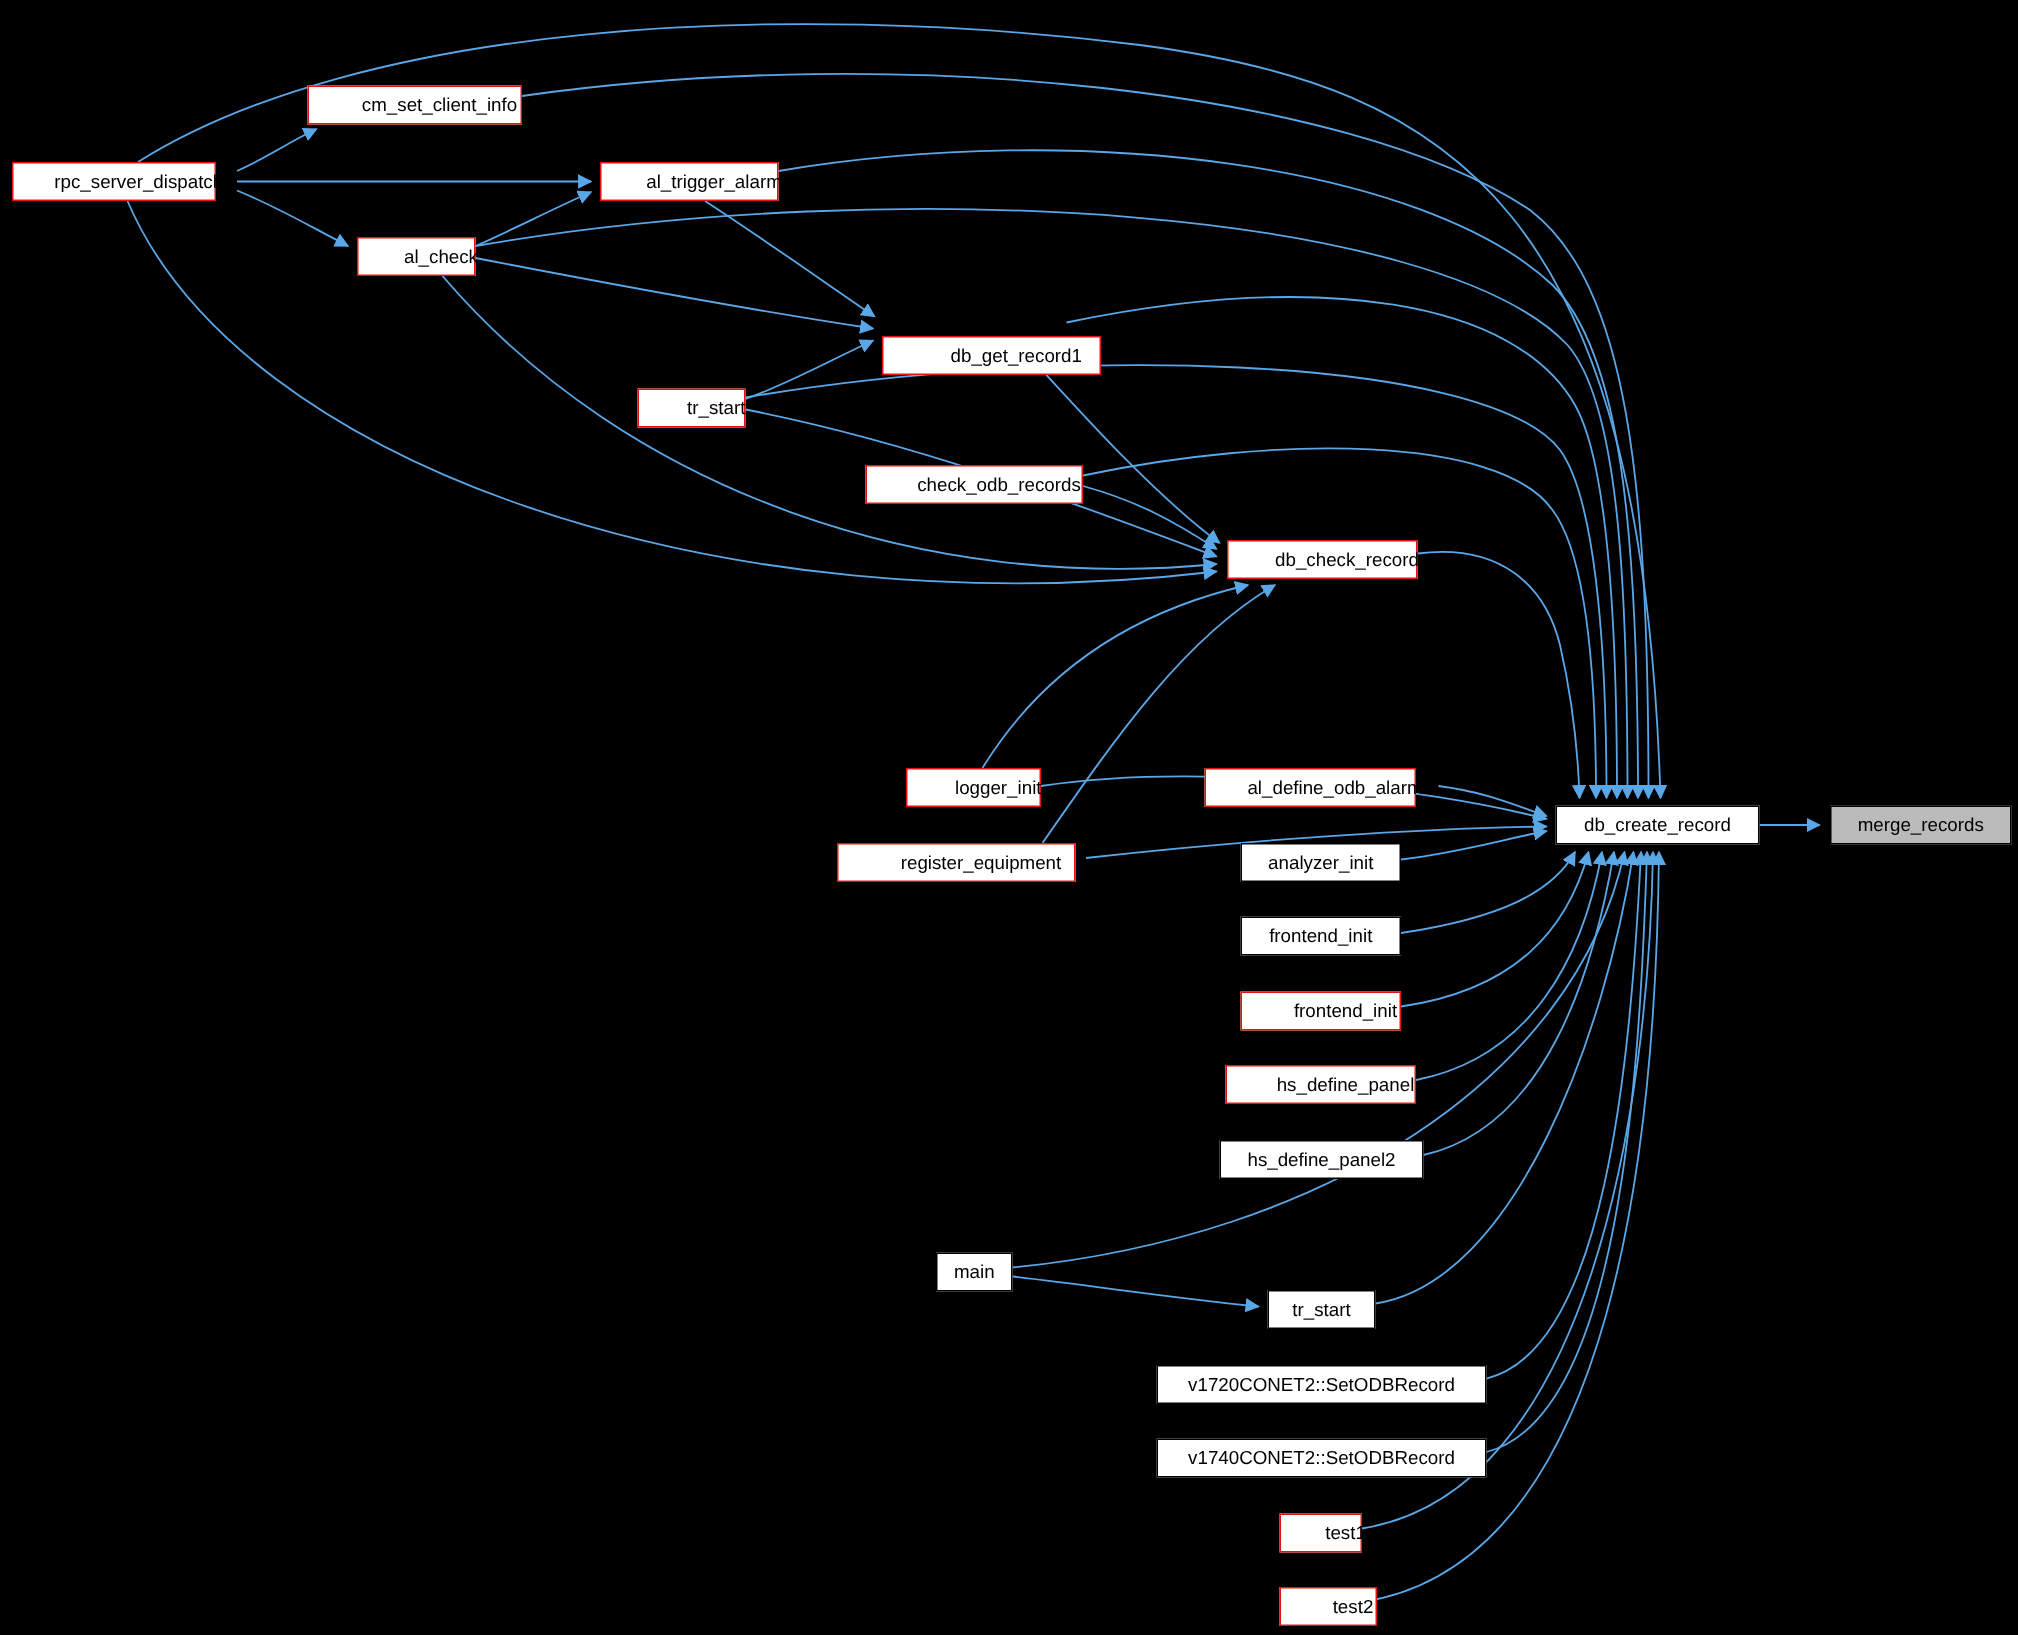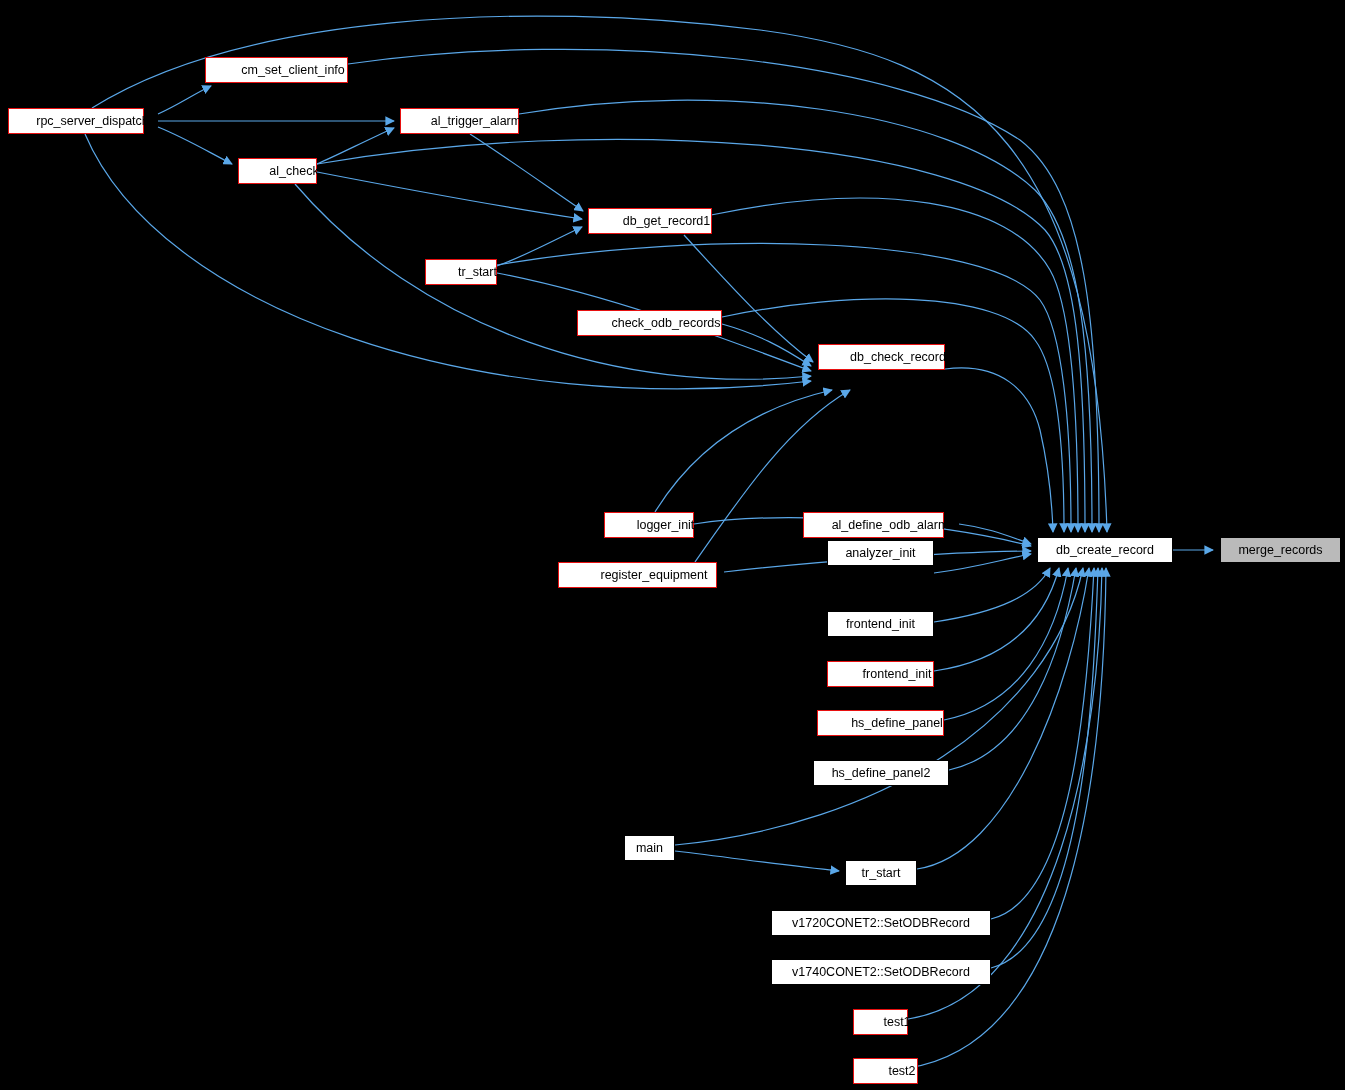--- a/index.html
+++ b/index.html
@@ -82,28 +82,28 @@
     <path class="edge" marker-end="url(#arrow)" d="M 908,1068 C 1080,1042 1104,750 1106,568"></path>
 
     <path class="edge" marker-end="url(#arrow)" d="M 675,851 C 735,858 780,865 839,871"></path>
     <path class="edge" marker-end="url(#arrow)" d="M 1173,550 L 1213,550"></path>
   </svg>
 
   <div class="node red" style="left:205px;top:57px;width:143px">cm_set_client_info</div>
   <div class="node red" style="left:8px;top:108px;width:136px">rpc_server_dispatch</div>
   <div class="node red" style="left:400px;top:108px;width:119px">al_trigger_alarm</div>
   <div class="node red" style="left:238px;top:158px;width:79px">al_check</div>
-  <div class="node red" style="left:588px;top:208px;width:124px">db_get_record1</div>
+  <div class="node red" style="left:588px;top:224px;width:146px">db_get_record1</div>
   <div class="node red" style="left:425px;top:259px;width:72px">tr_start</div>
   <div class="node red" style="left:577px;top:310px;width:145px">check_odb_records</div>
-  <div class="node red" style="left:818px;top:344px;width:127px">db_check_record</div>
+  <div class="node red" style="left:818px;top:360px;width:127px">db_check_record</div>
   <div class="node red" style="left:604px;top:512px;width:90px">logger_init</div>
   <div class="node red" style="left:803px;top:512px;width:141px">al_define_odb_alarm</div>
   <div class="node red" style="left:558px;top:562px;width:159px">register_equipment</div>
-  <div class="node" style="left:827px;top:540px;width:107px">analyzer_init</div>
+  <div class="node" style="left:827px;top:562px;width:107px">analyzer_init</div>
   <div class="node" style="left:1037px;top:537px;width:136px">db_create_record</div>
   <div class="node focus" style="left:1220px;top:537px;width:121px">merge_records</div>
   <div class="node" style="left:827px;top:611px;width:107px">frontend_init</div>
   <div class="node red" style="left:827px;top:661px;width:107px">frontend_init</div>
   <div class="node red" style="left:817px;top:710px;width:127px">hs_define_panel</div>
   <div class="node" style="left:813px;top:760px;width:136px">hs_define_panel2</div>
   <div class="node" style="left:624px;top:835px;width:51px">main</div>
   <div class="node" style="left:845px;top:860px;width:72px">tr_start</div>
   <div class="node" style="left:771px;top:910px;width:220px">v1720CONET2::SetODBRecord</div>
   <div class="node" style="left:771px;top:959px;width:220px">v1740CONET2::SetODBRecord</div>

